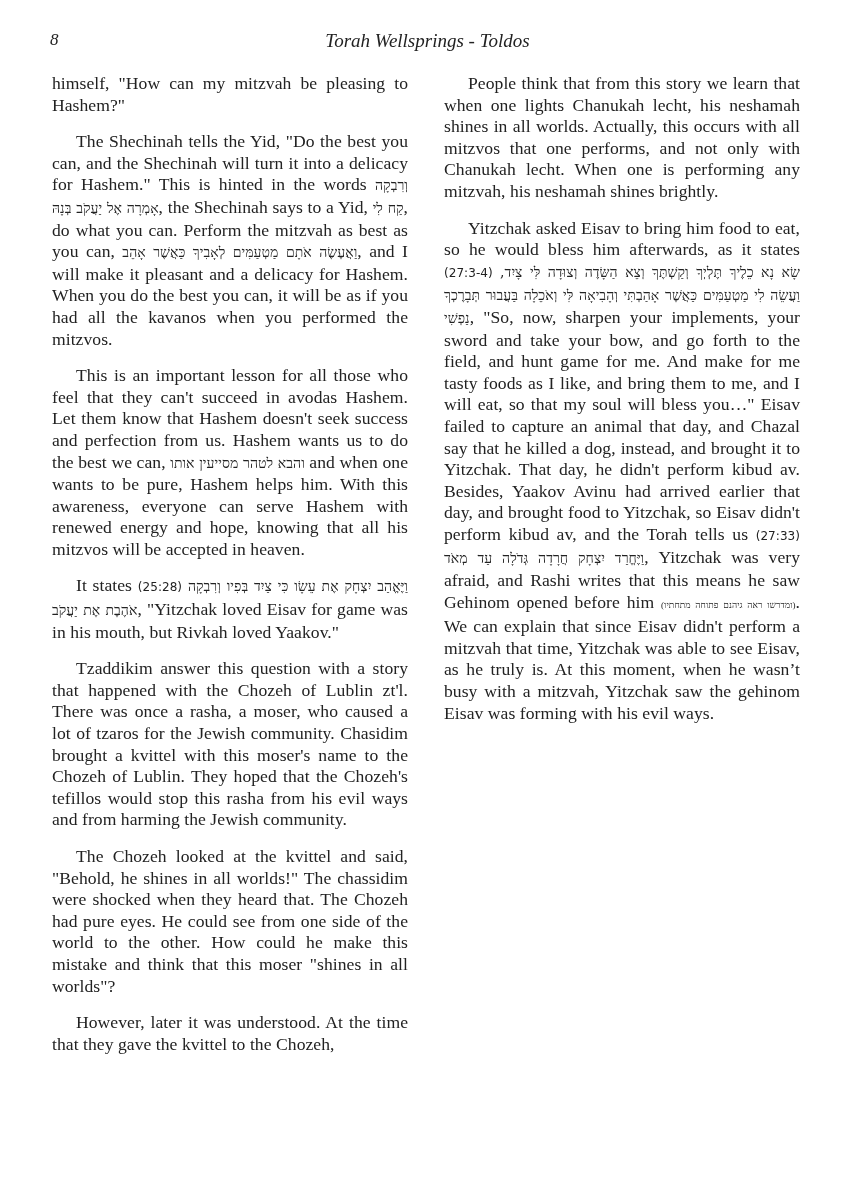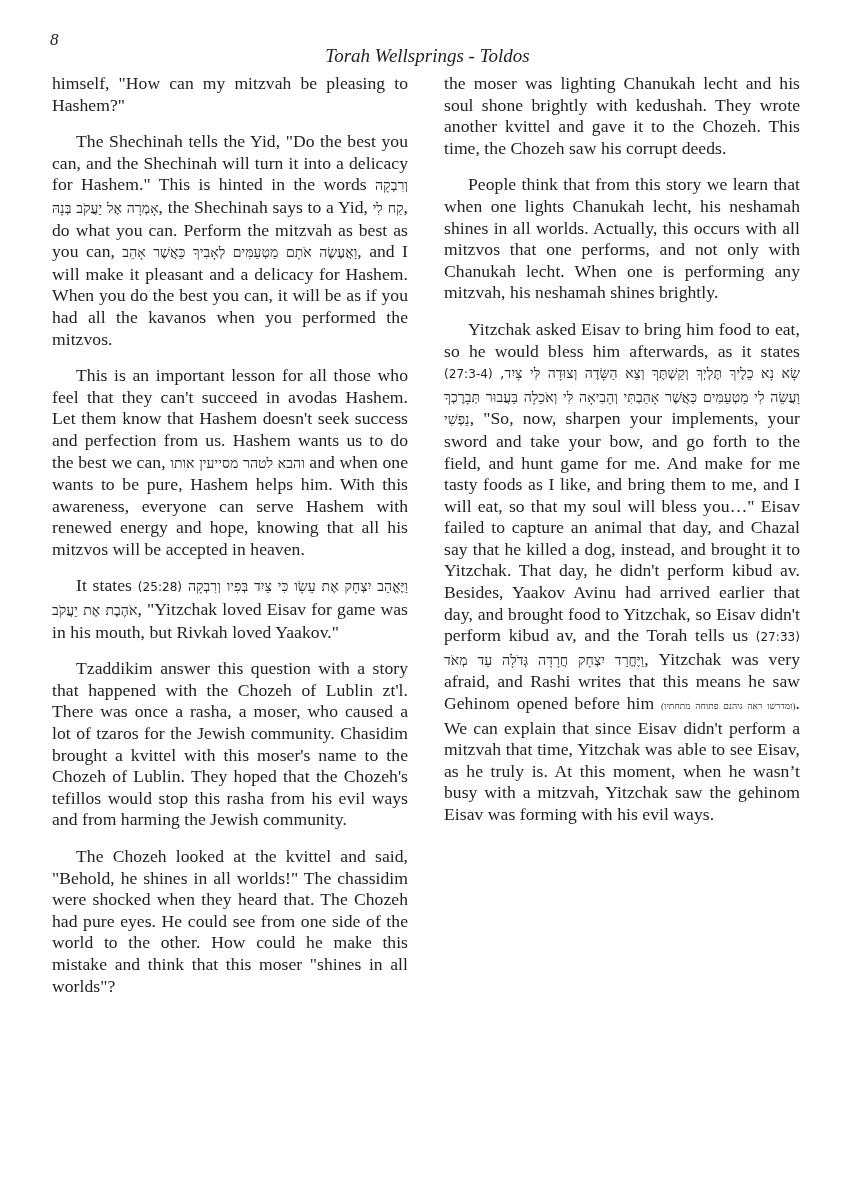--- a/index.html
+++ b/index.html
@@ -28,21 +28,21 @@
       top: 0;
       font-style: italic;
       font-size: 17px;
       font-family: "Liberation Serif", serif;
       color: #222;
     }
     .running-title {
       position: absolute;
       left: 0;
       right: 0;
-      top: 15px;
+      top: 0;
       text-align: center;
       font-style: italic;
       font-size: 19px;
       font-family: "Liberation Serif", serif;
       color: #222;
     }
     .column {
       position: absolute;
       top: 73px;
       width: 356px;
@@ -94,23 +94,23 @@
   <p class="para">
     <span>This is an important lesson for all those who feel that they can't succeed in avodas Hashem. Let them know that Hashem doesn't seek success and perfection from us. Hashem wants us to do the best we can, </span><span class="heb">והבא לטהר מסייעין אותו</span><span> and when one wants to be pure, Hashem helps him. With this awareness, everyone can serve Hashem with renewed energy and hope, knowing that all his mitzvos will be accepted in heaven.</span>
   </p>
 
   <p class="para">
     <span>It states </span><span class="ref">(25:28)</span> <span class="heb">וַיֶּאֱהַב יִצְחָק אֶת עֵשָׂו כִּי צַיִד בְּפִיו וְרִבְקָה אֹהֶבֶת אֶת יַעֲקֹב</span><span>, "Yitzchak loved Eisav for game was in his mouth, but Rivkah loved Yaakov."</span>
   </p>
 
   <p class="para">Tzaddikim answer this question with a story that happened with the Chozeh of Lublin zt'l. There was once a rasha, a moser, who caused a lot of tzaros for the Jewish community. Chasidim brought a kvittel with this moser's name to the Chozeh of Lublin. They hoped that the Chozeh's tefillos would stop this rasha from his evil ways and from harming the Jewish community.</p>
   <p class="para">The Chozeh looked at the kvittel and said, "Behold, he shines in all worlds!" The chassidim were shocked when they heard that. The Chozeh had pure eyes. He could see from one side of the world to the other. How could he make this mistake and think that this moser "shines in all worlds"?</p>
+  <p class="para">However, later it was understood. At the time that they gave the kvittel to the Chozeh,</p>
 </div>
 
 <div class="column col-right">
-  <p class="para first">the moser was lighting Chanukah lecht and his soul shone brightly with kedushah. They wrote another kvittel and gave it to the Chozeh. This time, the Chozeh saw his corrupt deeds.</p>
   <p class="para">People think that from this story we learn that when one lights Chanukah lecht, his neshamah shines in all worlds. Actually, this occurs with all mitzvos that one performs, and not only with Chanukah lecht. When one is performing any mitzvah, his neshamah shines brightly.</p>
 
   <p class="para">
     <span>Yitzchak asked Eisav to bring him food to eat, so he would bless him afterwards, as it states </span><span class="ref">(27:3-4)</span> <span class="heb">שָׂא נָא כֵלֶיךָ תֶּלְיְךָ וְקַשְׁתֶּךָ וְצֵא הַשָּׂדֶה וְצוּדָה לִּי צָיִד, וַעֲשֵׂה לִי מַטְעַמִּים כַּאֲשֶׁר אָהַבְתִּי וְהָבִיאָה לִּי וְאֹכֵלָה בַּעֲבוּר תְּבָרֶכְךָ נַפְשִׁי</span><span>, "So, now, sharpen your implements, your sword and take your bow, and go forth to the field, and hunt game for me. And make for me tasty foods as I like, and bring them to me, and I will eat, so that my soul will bless you…" Eisav failed to capture an animal that day, and Chazal say that he killed a dog, instead, and brought it to Yitzchak. That day, he didn't perform kibud av. Besides, Yaakov Avinu had arrived earlier that day, and brought food to Yitzchak, so Eisav didn't perform kibud av, and the Torah tells us </span><span class="ref">(27:33)</span> <span class="heb">וַיֶּחֱרַד יִצְחָק חֲרָדָה גְּדֹלָה עַד מְאֹד</span><span>, Yitzchak was very afraid, and Rashi writes that this means he saw Gehinom opened before him </span><span class="heb-small">(ומדרשו ראה גיהנם פתוחה מתחתיו)</span><span>. We can explain that since Eisav didn't perform a mitzvah that time, Yitzchak was able to see Eisav, as he truly is. At this moment, when he wasn’t busy with a mitzvah, Yitzchak saw the gehinom Eisav was forming with his evil ways.</span>
   </p>
 
 </div>
 
 </body></html>

